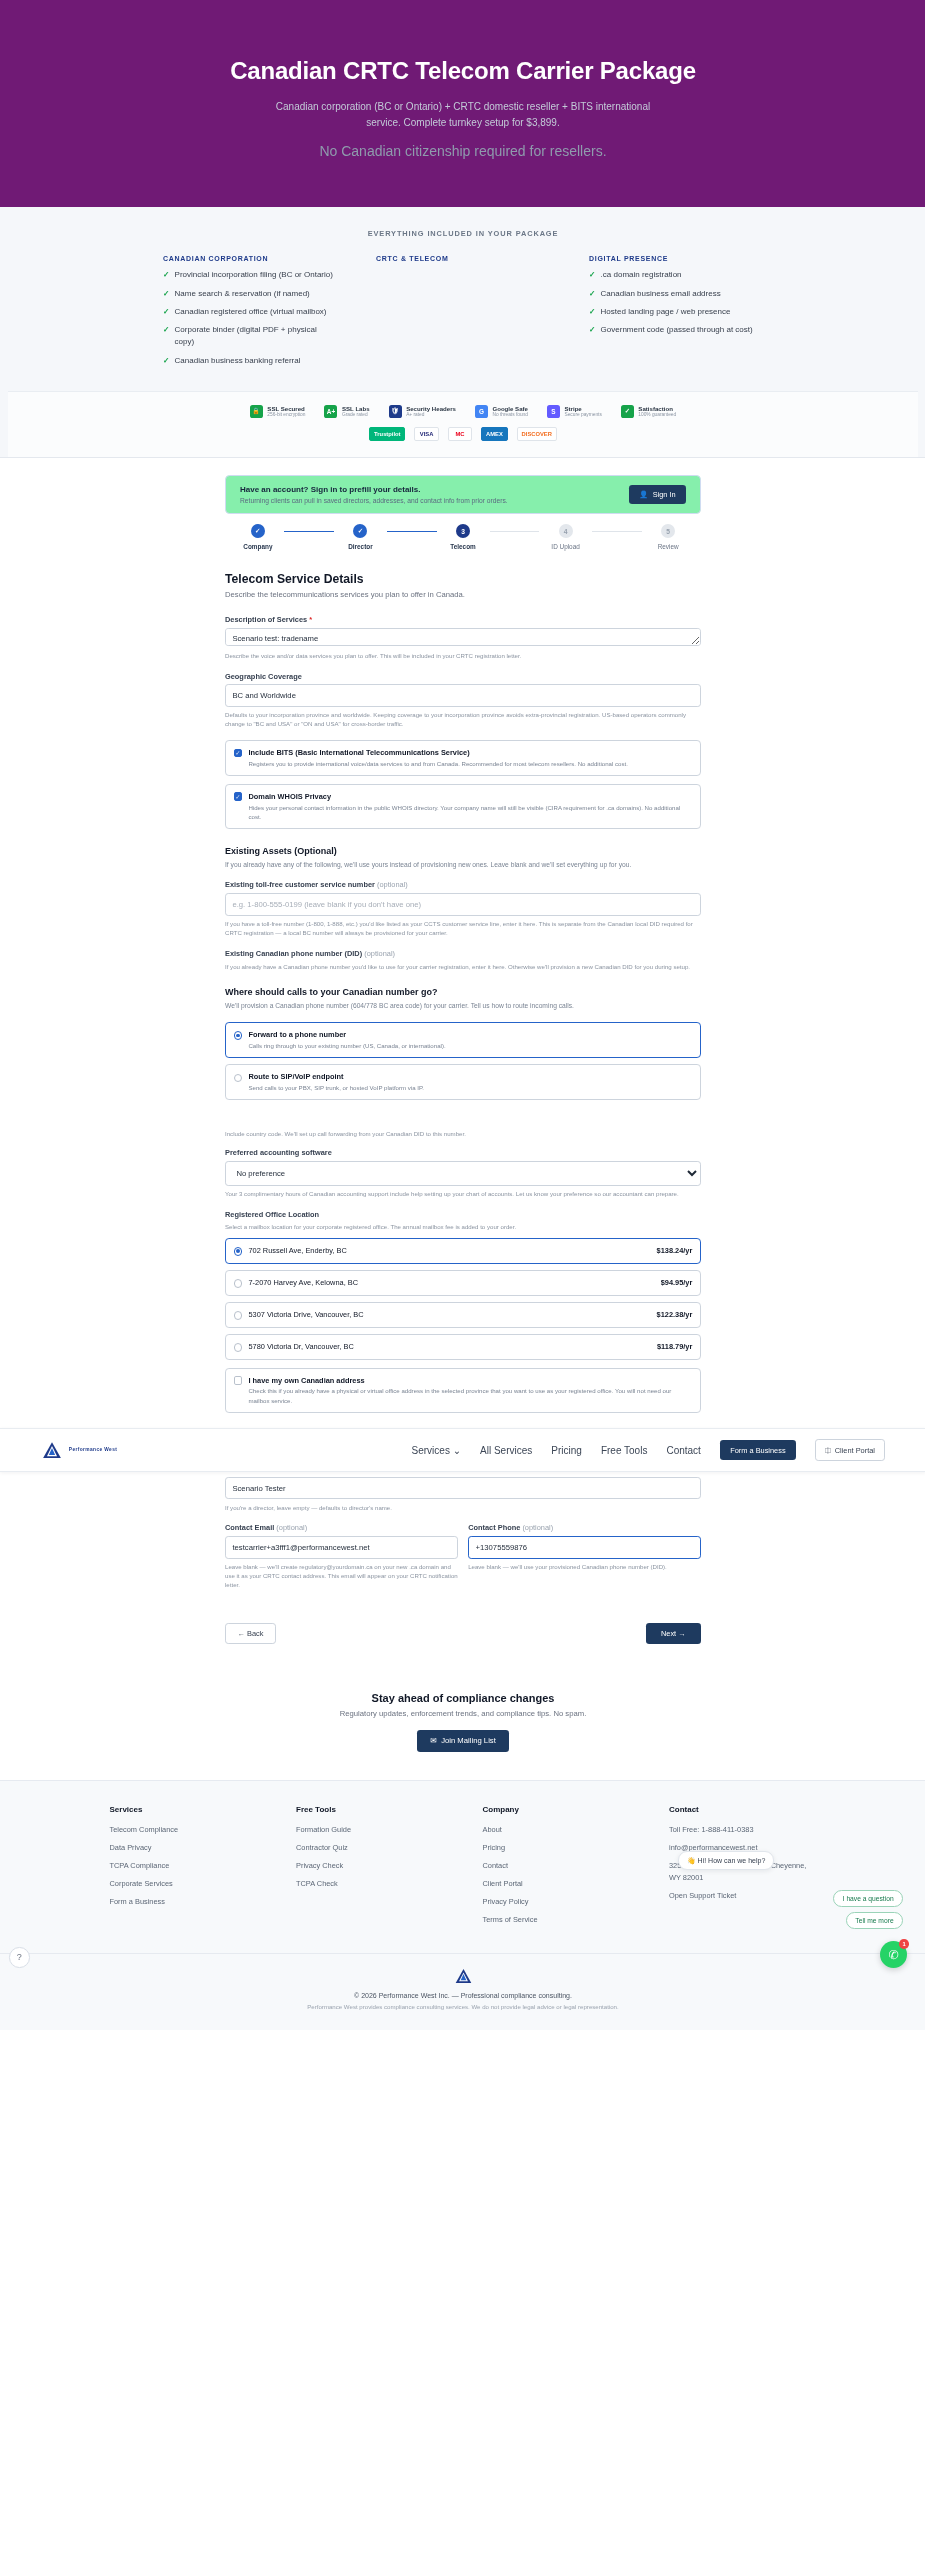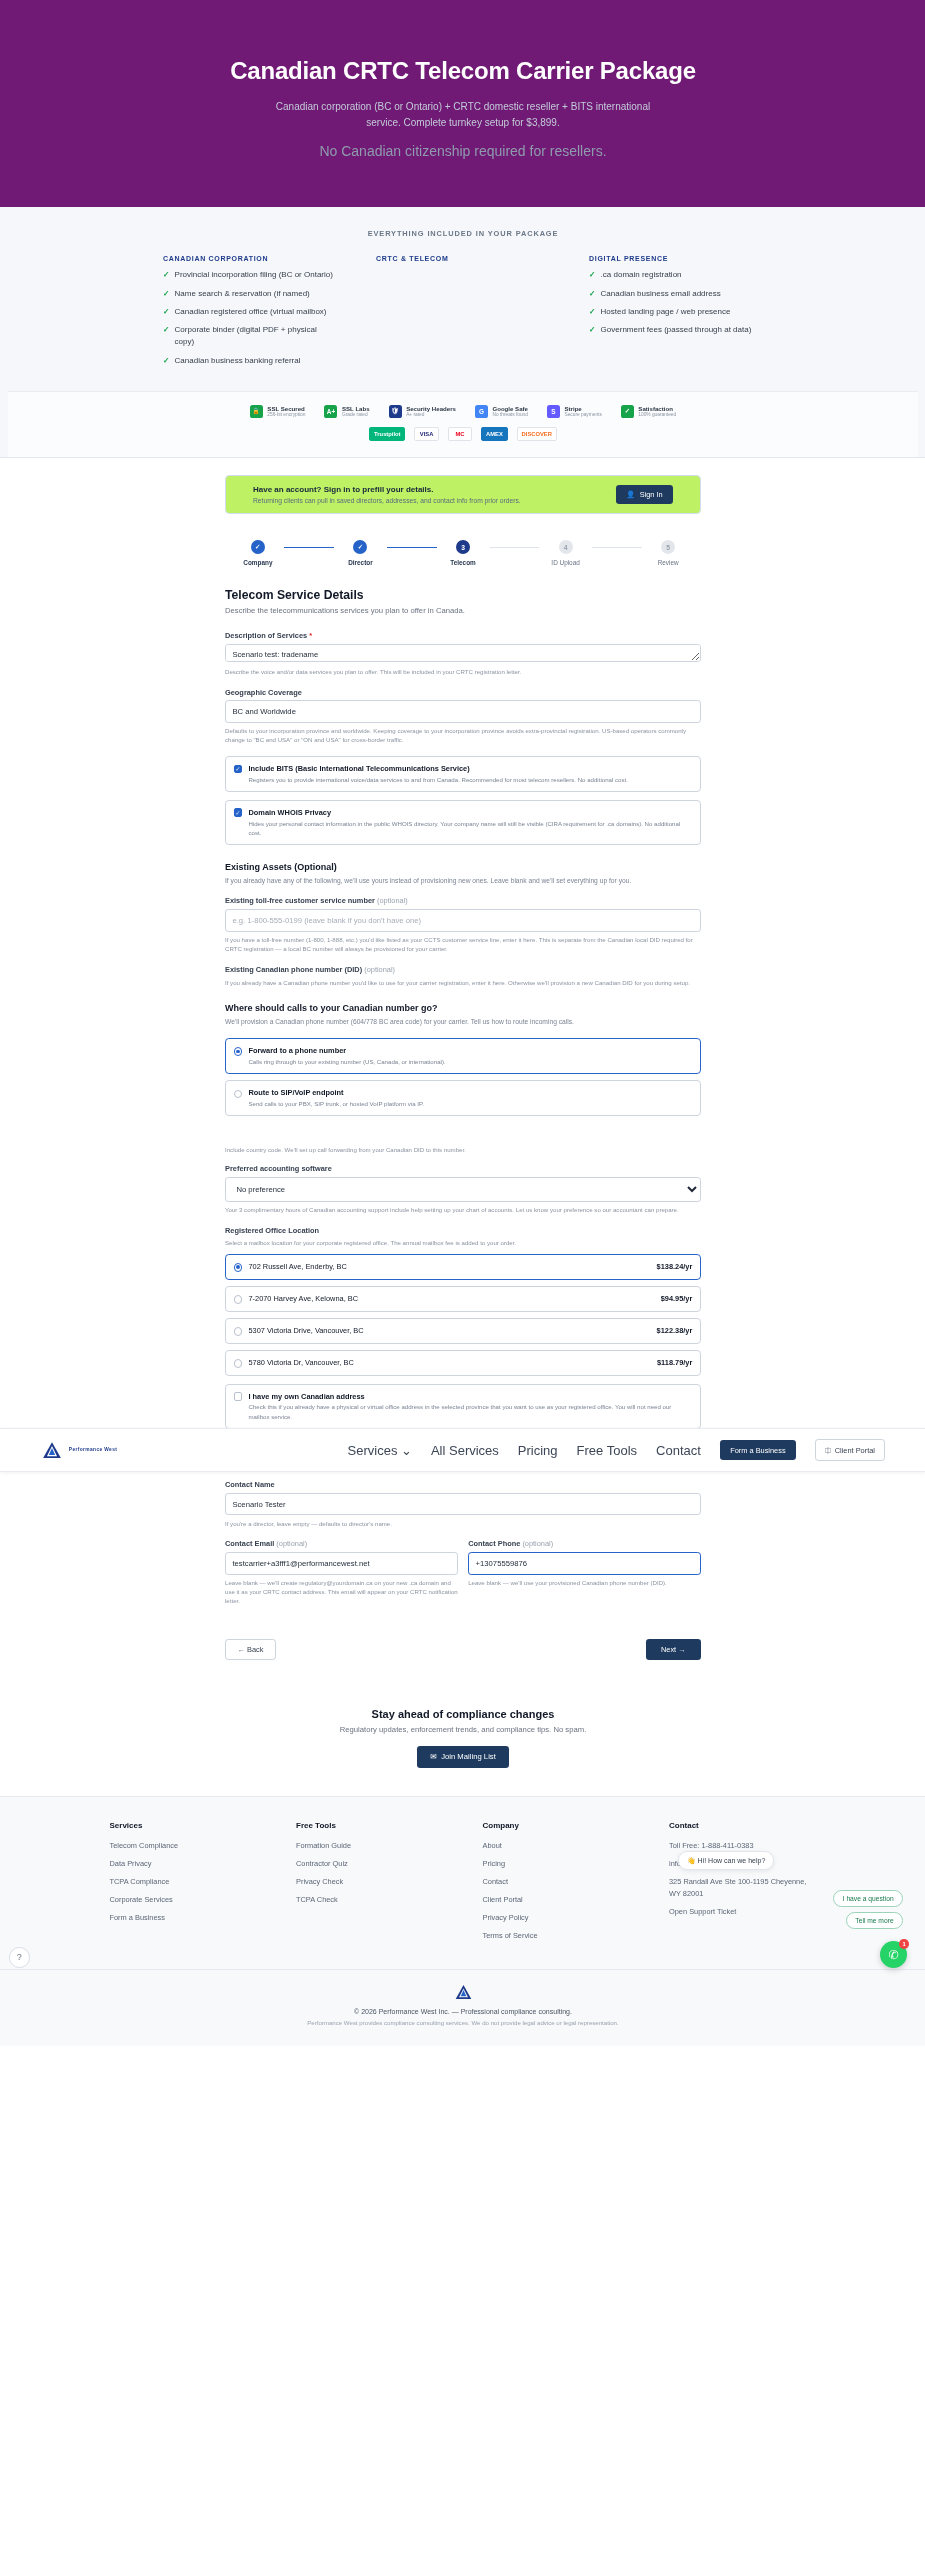--- a/index.html
+++ b/index.html
@@ -138,28 +138,28 @@
   .formwrap {
     padding:16.7px 0 0;
     background:#fff;
   }
   .inner {
     width:476px;
     margin:0 auto;
   }
 
   .signin-box {
-    background:#bef264;
+    background:#86efac;
     border:0.6px solid #cfdcf1;
     border-radius:4.5px;
-    padding:9px 27px;
+    padding:9px 14px;
     display:flex;
     align-items:center;
     justify-content:space-between;
-    margin-bottom:26px;
+    margin-bottom:10px;
   }
   .signin-box .txt h5 {
     margin:0 0 2.6px;
     font-size:8px;
     color:#16243c;
     font-weight:bold;
   }
   .signin-box .txt p {
     margin:0;
     font-size:6.7px;
@@ -345,21 +345,21 @@
   .brand .logo svg { display:block; }
   .brand .bn { line-height:1.1; }
   .brand .bn .n1 { display:block; font-size:4.8px; letter-spacing:0.4px; color:#1e3a8a; font-weight:bold; }
   .nav-links {
     display:flex;
     align-items:center;
     gap:19px;
     margin-left:auto;
   }
   .nav-links a {
-    font-size:13px;
+    font-size:10px;
     color:#3c4656;
     text-decoration:none;
   }
   .btn-form-biz {
     background:#1e3a5f;
     color:#fff;
     border-radius:3.2px;
     padding:5.8px 10.3px;
     font-size:7.4px;
     border:none;
@@ -534,21 +534,21 @@
       <div class="col">
         <h4>CRTC &amp; TELECOM</h4>
       </div>
 
       <div class="col">
         <h4>DIGITAL PRESENCE</h4>
         <ul>
           <li>.ca domain registration</li>
           <li>Canadian business email address</li>
           <li>Hosted landing page / web presence</li>
-          <li>Government fees (passed through at data)</li>
+          <li>Government code (passed through at cost)</li>
         </ul>
       </div>
     </div>
 
     <div class="trust">
       <div class="badge-row">
         <div class="badge">
           <span class="bi" style="background:#16a34a">🔒</span>
           <span class="bt">
               <span class="t1">SSL Secured</span>

